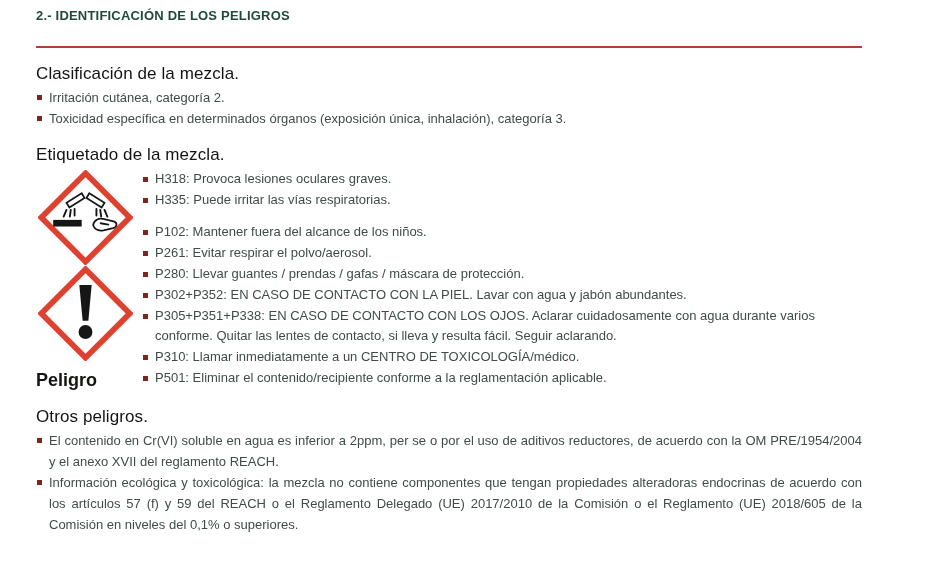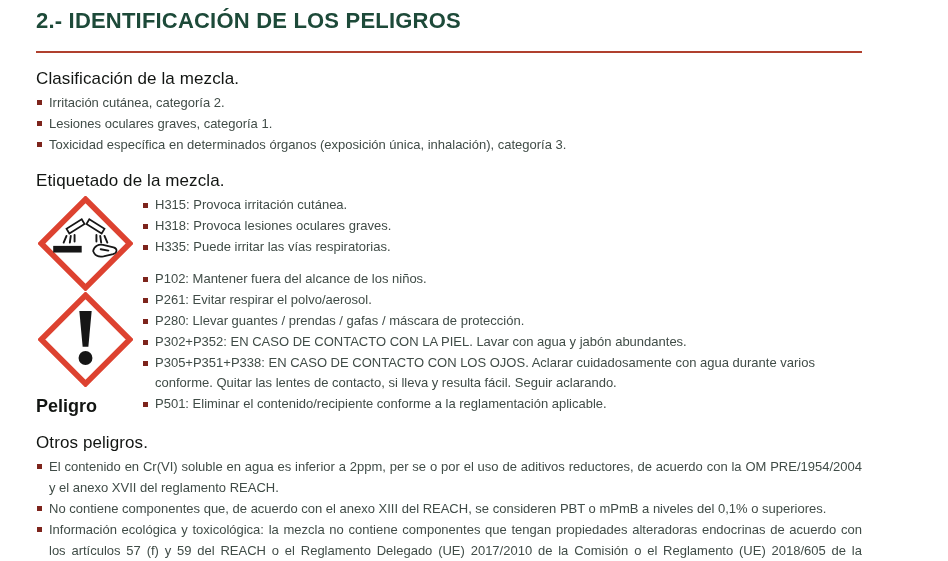--- a/index.html
+++ b/index.html
@@ -15,24 +15,24 @@
     width:948px;height:561px;overflow:hidden;
     font-family:"Liberation Sans","DejaVu Sans",sans-serif;
     color:var(--body-text);
     -webkit-font-smoothing:antialiased;
   }
   .page{padding:6px 86px 0 36px;}
 
   
   .sec-title{
     margin:2px 0 0 0;
-    font-size:22px;font-weight:bold;letter-spacing:.2px;
+    font-size:13px;font-weight:bold;letter-spacing:.2px;
     color:var(--title-green);
     border-bottom:2px solid var(--rule-red);
-    padding-bottom:17px;
+    padding-bottom:23px;
   }
 
   h2.sub{
     margin:16px 0 3px 0;
     font-size:17px;font-weight:normal;color:var(--heading-black);
     letter-spacing:.1px;
   }
 
   
   .bullets{margin:0;padding:0;list-style:none;}
@@ -73,21 +73,20 @@
 <body>
 
 <div class="page">
 
   <h1 class="sec-title">2.- IDENTIFICACIÓN DE LOS PELIGROS</h1>
 
   <section>
     <h2 class="sub">Clasificación de la mezcla.</h2>
     <div class="bullets">
       <div class="bullet-item">Irritación cutánea, categoría 2.</div>
-      <div class="bullet-item">Lesiones oculares graves, categoría 1.</div>
       <div class="bullet-item">Toxicidad específica en determinados órganos (exposición única, inhalación), categoría 3.</div>
     </div>
   </section>
 
   <section>
     <h2 class="sub">Etiquetado de la mezcla.</h2>
     <div class="label-row">
 
       <div class="picto-col">
 
@@ -108,39 +107,38 @@
           <polygon class="diamond" points="50,3.5 96.5,50 50,96.5 3.5,50"></polygon>
           <path class="art" d="M43.5,20 L56.5,20 L53,57.5 L47,57.5 Z"></path>
           <circle class="art" cx="50" cy="69.5" r="7.3"></circle>
         </svg>
 
         <div class="signal-word">Peligro</div>
       </div>
 
       <div class="phrase-col">
         <div class="bullets h-list">
-          <div class="bullet-item">H315: Provoca irritación cutánea.</div>
           <div class="bullet-item">H318: Provoca lesiones oculares graves.</div>
           <div class="bullet-item">H335: Puede irritar las vías respiratorias.</div>
         </div>
         <div class="bullets p-list">
           <div class="bullet-item">P102: Mantener fuera del alcance de los niños.</div>
           <div class="bullet-item">P261: Evitar respirar el polvo/aerosol.</div>
           <div class="bullet-item">P280: Llevar guantes / prendas / gafas / máscara de protección.</div>
           <div class="bullet-item">P302+P352: EN CASO DE CONTACTO CON LA PIEL. Lavar con agua y jabón abundantes.</div>
           <div class="bullet-item">P305+P351+P338: EN CASO DE CONTACTO CON LOS OJOS. Aclarar cuidadosamente con agua durante varios conforme. Quitar las lentes de contacto, si lleva y resulta fácil. Seguir aclarando.</div>
+          <div class="bullet-item">P310: Llamar inmediatamente a un CENTRO DE TOXICOLOGÍA/médico.</div>
           <div class="bullet-item">P501: Eliminar el contenido/recipiente conforme a la reglamentación aplicable.</div>
         </div>
       </div>
 
     </div>
   </section>
 
   <section class="other">
     <h2 class="sub">Otros peligros.</h2>
     <div class="bullets">
       <div class="bullet-item">El contenido en Cr(VI) soluble en agua es inferior a 2ppm, per se o por el uso de aditivos reductores, de acuerdo con la OM PRE/1954/2004 y el anexo XVII del reglamento REACH.</div>
-      <div class="bullet-item">No contiene componentes que, de acuerdo con el anexo XIII del REACH, se consideren PBT o mPmB a niveles del 0,1% o superiores.</div>
       <div class="bullet-item">Información ecológica y toxicológica: la mezcla no contiene componentes que tengan propiedades alteradoras endocrinas de acuerdo con los artículos 57 (f) y 59 del REACH o el Reglamento Delegado (UE) 2017/2010 de la Comisión o el Reglamento (UE) 2018/605 de la Comisión en niveles del 0,1% o superiores.</div>
     </div>
   </section>
 
 </div>
 
 </body></html>

